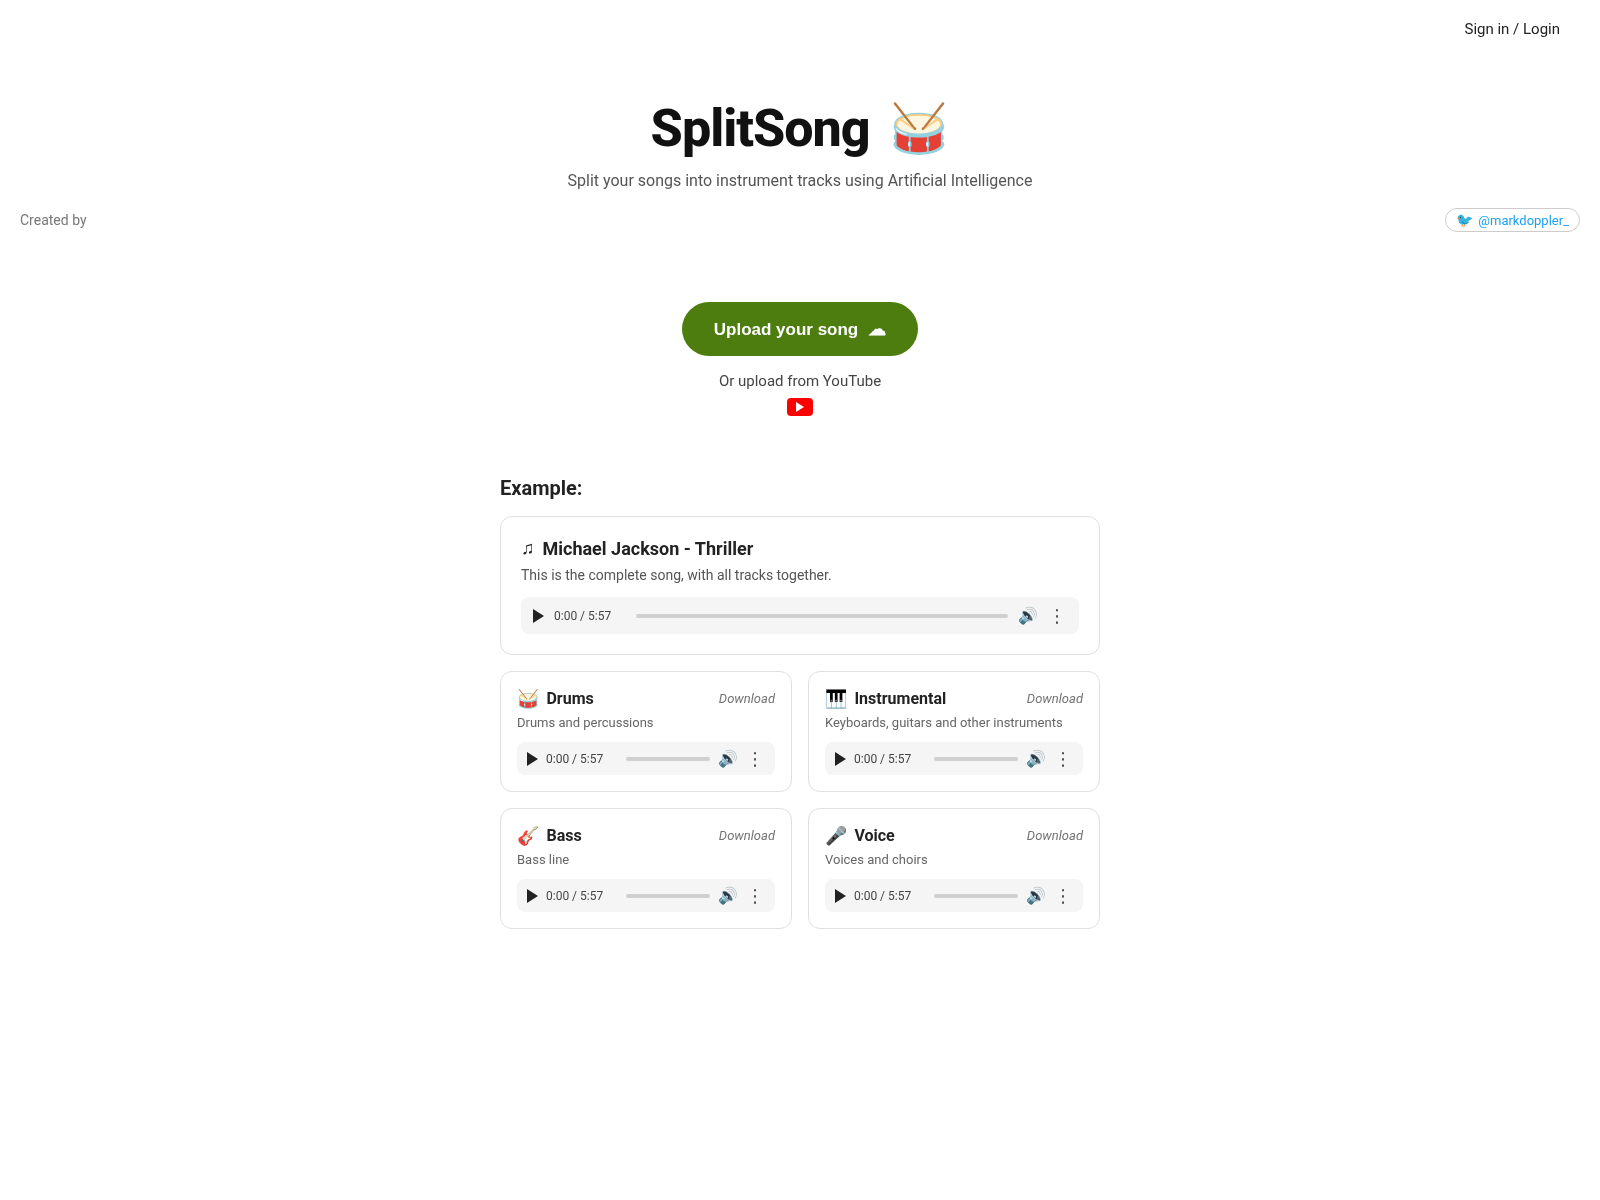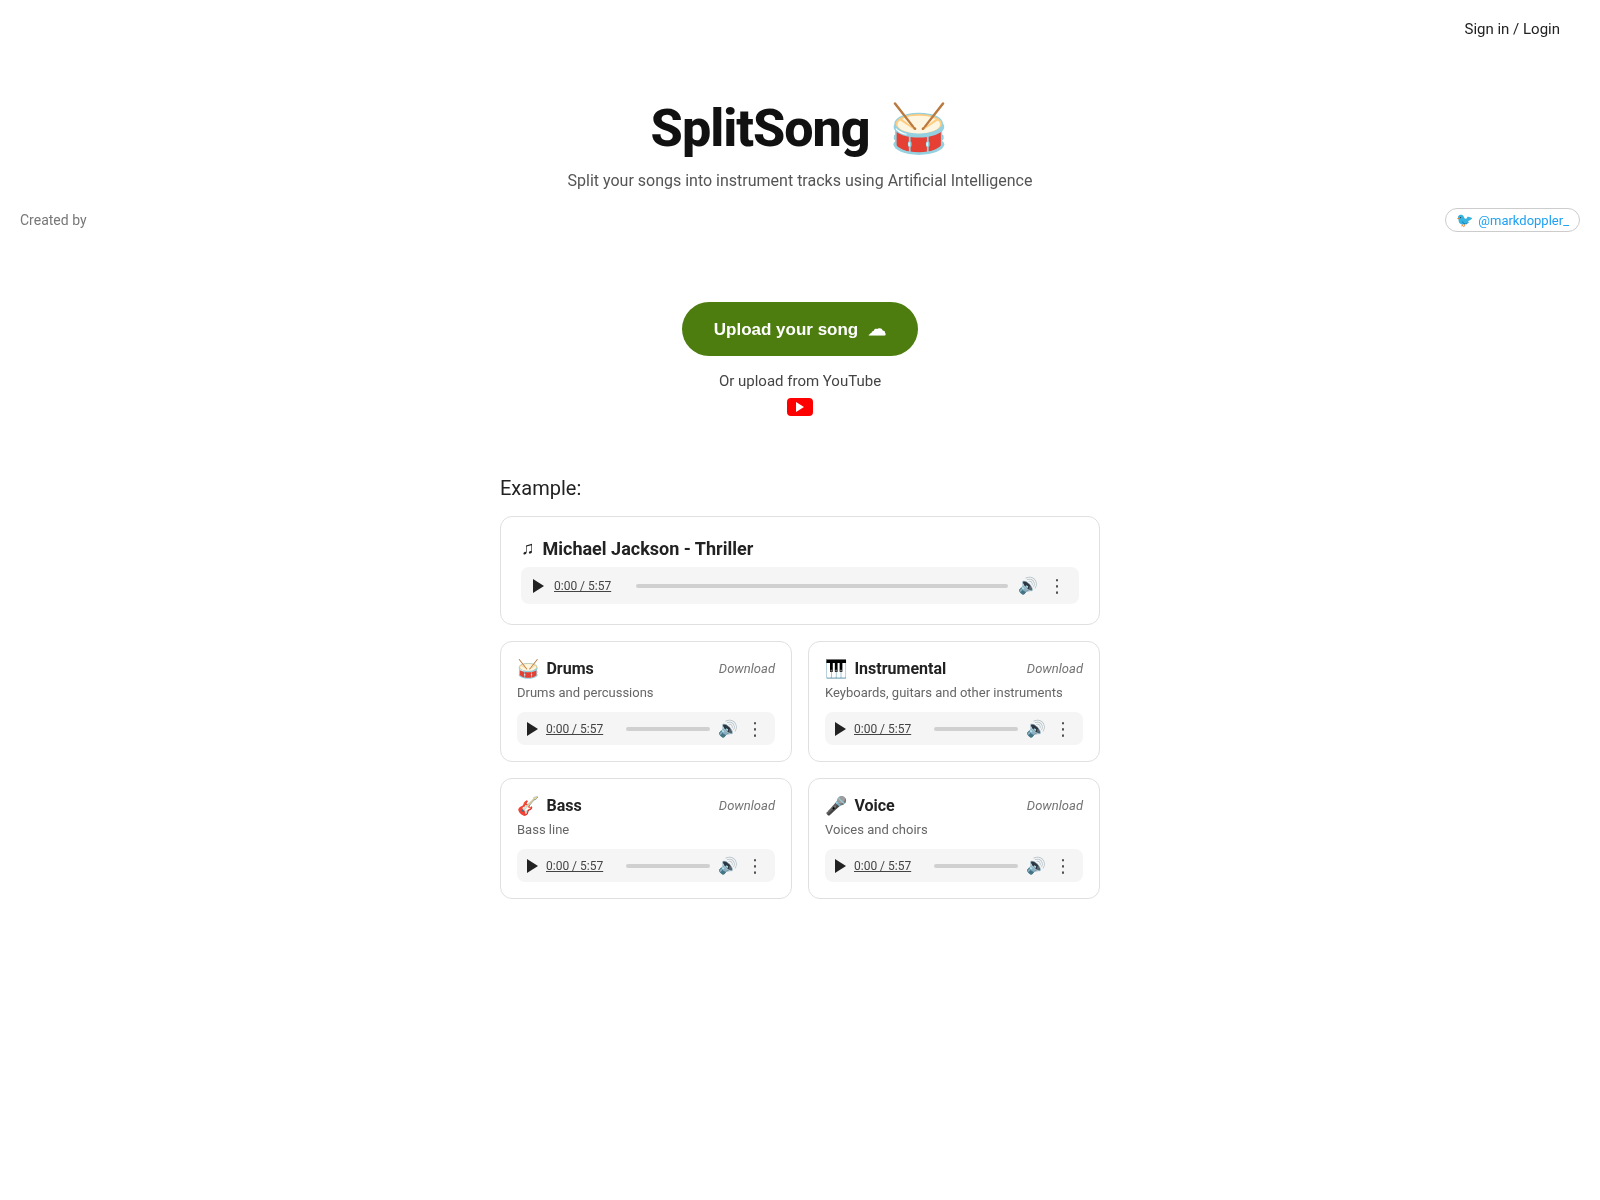--- a/index.html
+++ b/index.html
@@ -111,21 +111,21 @@
       border-bottom: 5px solid transparent;
       border-left: 8px solid #fff;
     }
     .examples-section {
       max-width: 640px;
       margin: 60px auto 40px;
       padding: 0 20px;
     }
     .examples-label {
       font-size: 20px;
-      font-weight: 400;
+      font-weight: 700;
       margin-bottom: 16px;
     }
     .song-card {
       border: 1px solid #e0e0e0;
       border-radius: 12px;
       padding: 20px;
       margin-bottom: 16px;
     }
     .song-title-row {
       display: flex;
@@ -166,21 +166,20 @@
       height: 0;
       border-top: 7px solid transparent;
       border-bottom: 7px solid transparent;
       border-left: 11px solid #222;
     }
     .time-label {
       font-size: 12px;
       color: #444;
       white-space: nowrap;
       min-width: 72px;
-      text-decoration: underline;
     }
     .progress-bar-container {
       flex: 1;
       height: 4px;
       background: #d0d0d0;
       border-radius: 2px;
       position: relative;
       cursor: pointer;
     }
     .progress-bar-fill {
@@ -283,20 +282,21 @@
 </div>
 
 <div class="examples-section">
   <div class="examples-label">Example:</div>
 
   <div class="song-card">
     <div class="song-title-row">
       <span class="music-note">♫</span>
       <span>Michael Jackson - Thriller</span>
     </div>
+    <div class="song-desc">This is the complete song, with all tracks together.</div>
     <div class="audio-player">
       <button class="play-btn">
         <span class="play-triangle"></span>
       </button>
       <span class="time-label">0:00 / 5:57</span>
       <div class="progress-bar-container">
         <div class="progress-bar-fill"></div>
       </div>
       <span class="volume-icon">🔊</span>
       <span class="more-icon">⋮</span>

